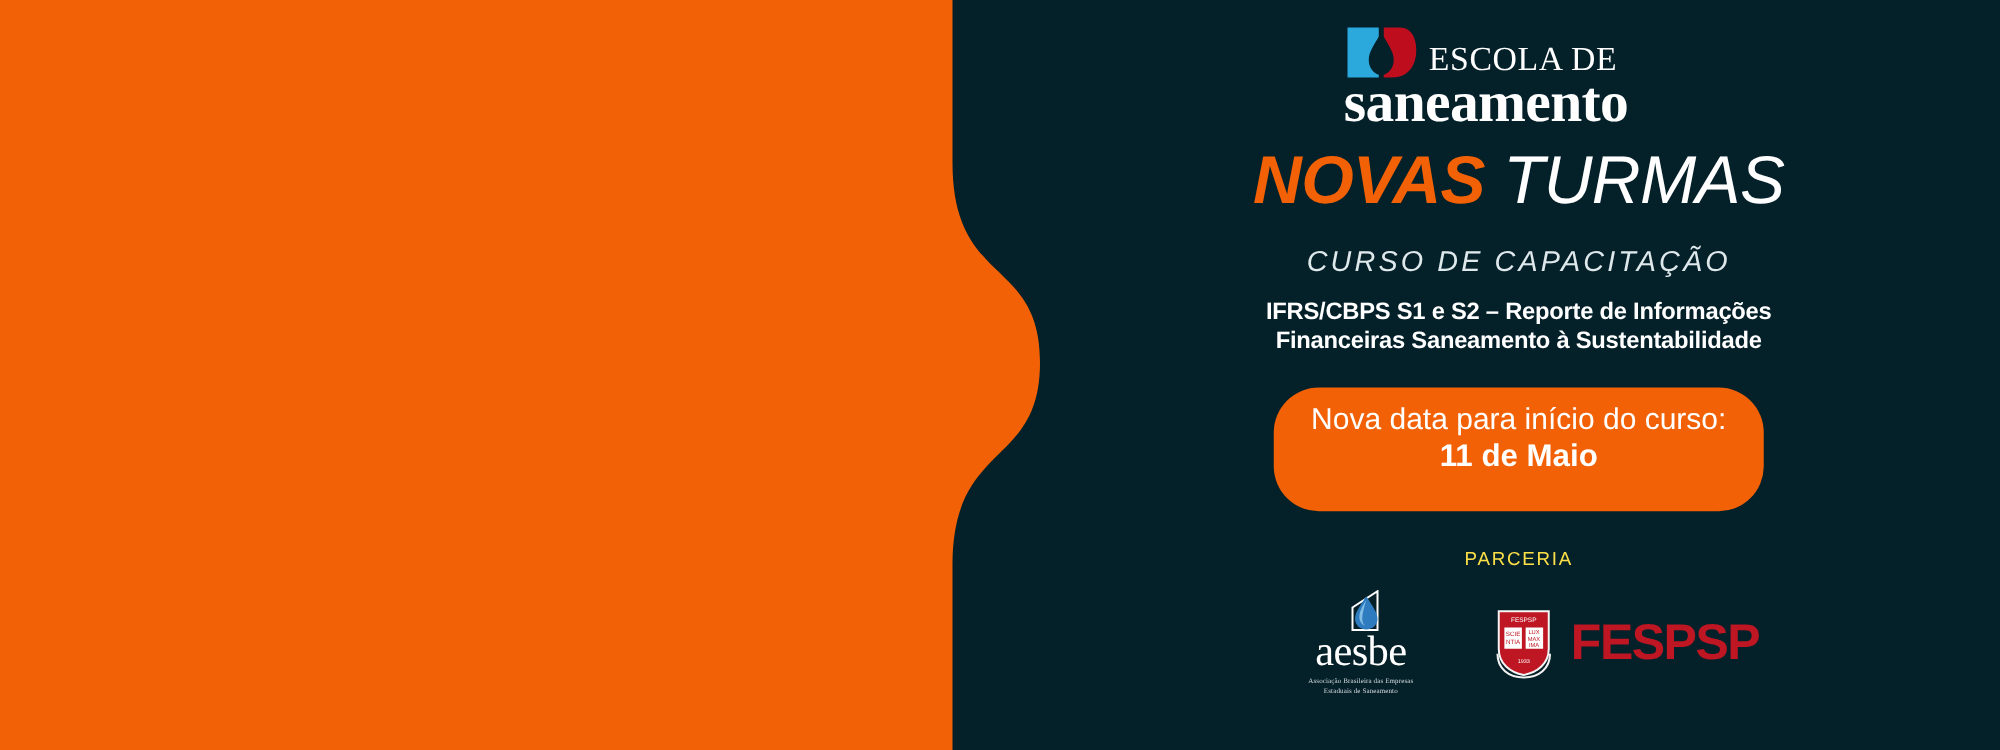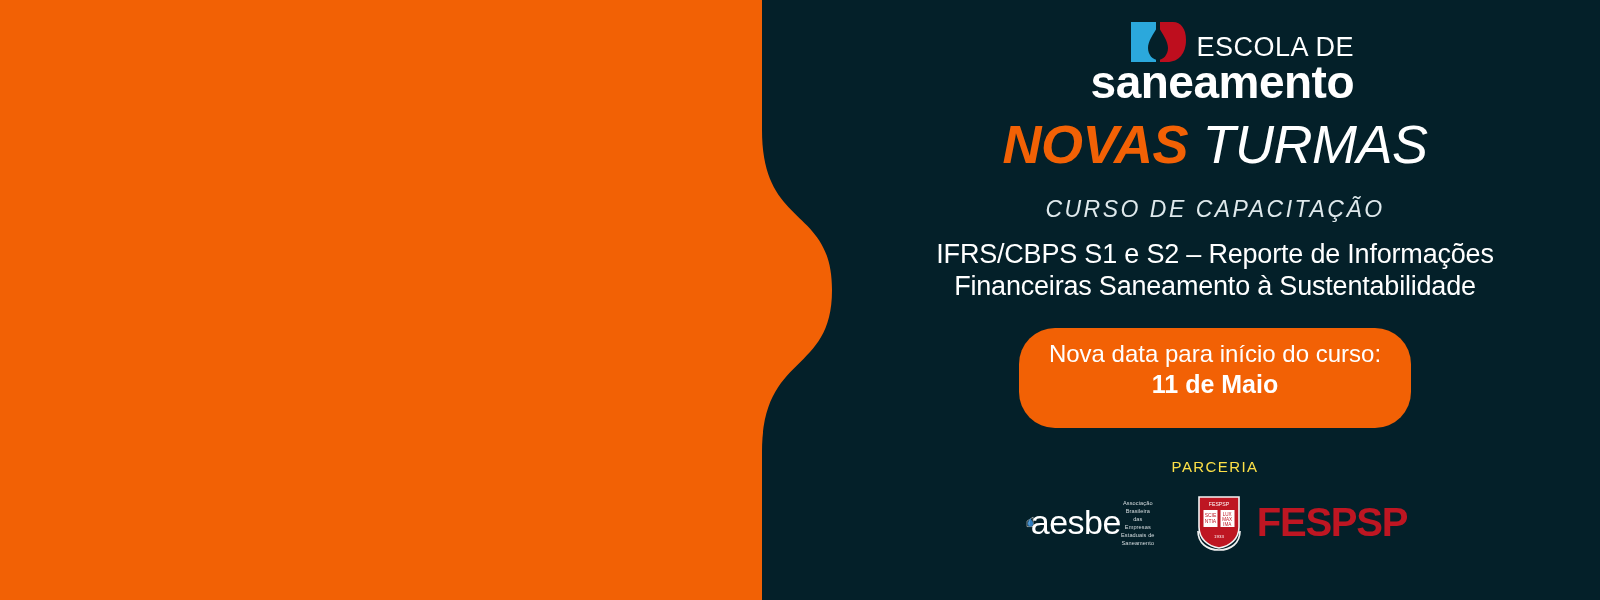--- a/index.html
+++ b/index.html
@@ -30,22 +30,23 @@
     display:flex;
     flex-direction:column;
     align-items:center;
     text-align:center;
   }
   
   #brand-logo {
     margin-top:16px;
     display:flex;
     flex-direction:column;
-    align-items:flex-end;
+    align-items:flex-start;
     width:278px;
+    font-family:Liberation Serif, serif;
   }
   #brand-top {
     display:flex;
     align-items:flex-end;
     gap:9px;
     height:48px;
   }
   #brand-mark { width:58px; height:48px; display:block; }
   .brand-escola {
     color:#ffffff;
@@ -84,22 +85,22 @@
     font-size:23px;
     font-style:italic;
     font-weight:300;
     letter-spacing:2.5px;
     white-space:nowrap;
   }
   
   #course-title {
     margin-top:16px;
     color:#ffffff;
-    font-size:27px;
-    font-weight:400;
+    font-size:19px;
+    font-weight:700;
     line-height:1.17;
     letter-spacing:-0.2px;
     width:760px;
   }
   #course-title .ct-line { display:block; white-space:nowrap; }
   
   #cta-button {
     margin-top:26px;
     background:#F26105;
     border-radius:36px;
@@ -132,21 +133,21 @@
     font-weight:400;
     letter-spacing:1.4px;
   }
   #partner-logos {
     margin-top:16px;
     display:flex;
     align-items:center;
     gap:36px;
   }
   
-  #aesbe-logo { display:flex; flex-direction:row; align-items:center; width:132px; }
+  #aesbe-logo { display:flex; flex-direction:column; align-items:center; width:132px;font-family:Liberation Serif, serif; }
   #aesbe-drop { width:46px; height:34px; display:block; margin-right:-6px; }
   #aesbe-word {
     color:#ffffff;
     font-size:34px;
     font-weight:400;
     line-height:0.9;
     letter-spacing:-0.5px;
     margin-top:1px;
   }
   #aesbe-sub {

